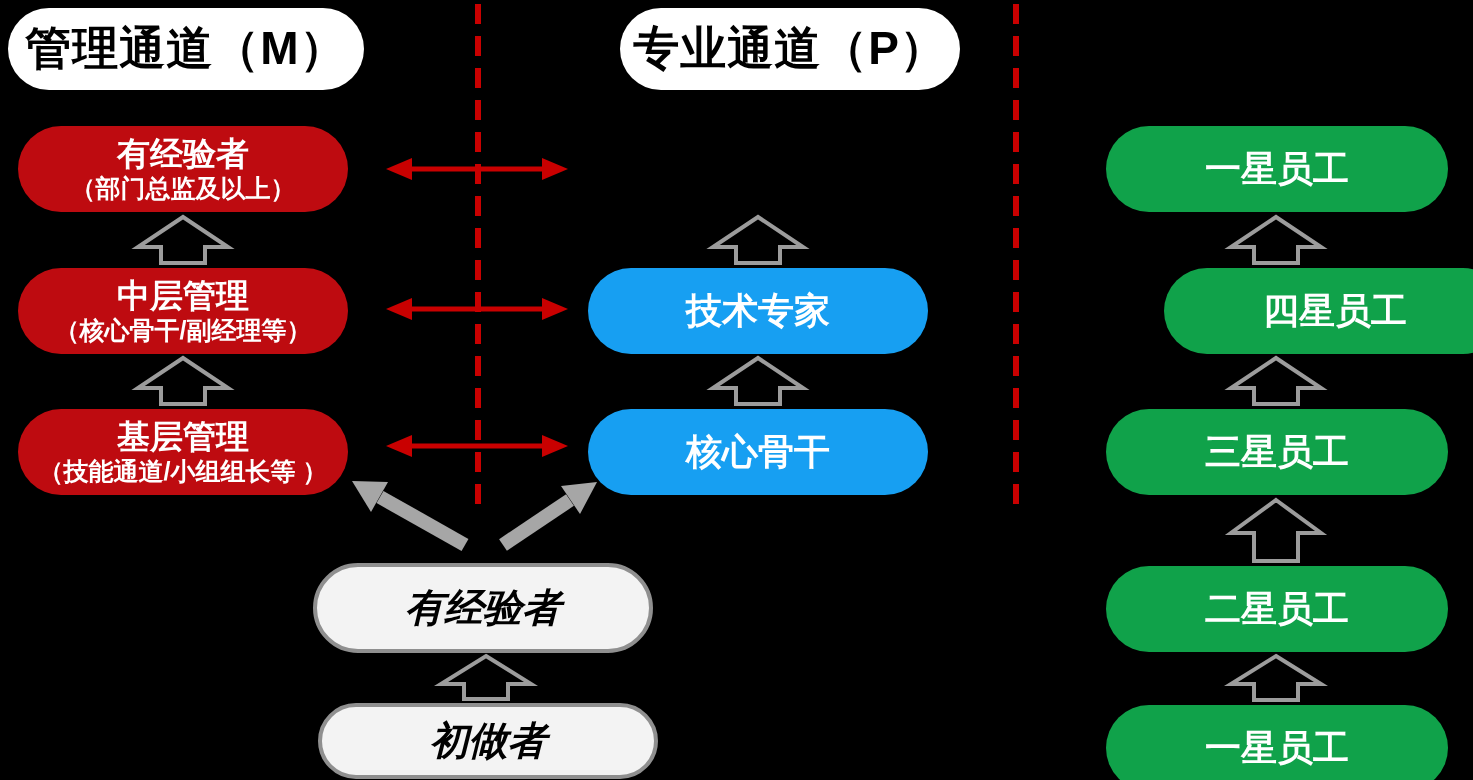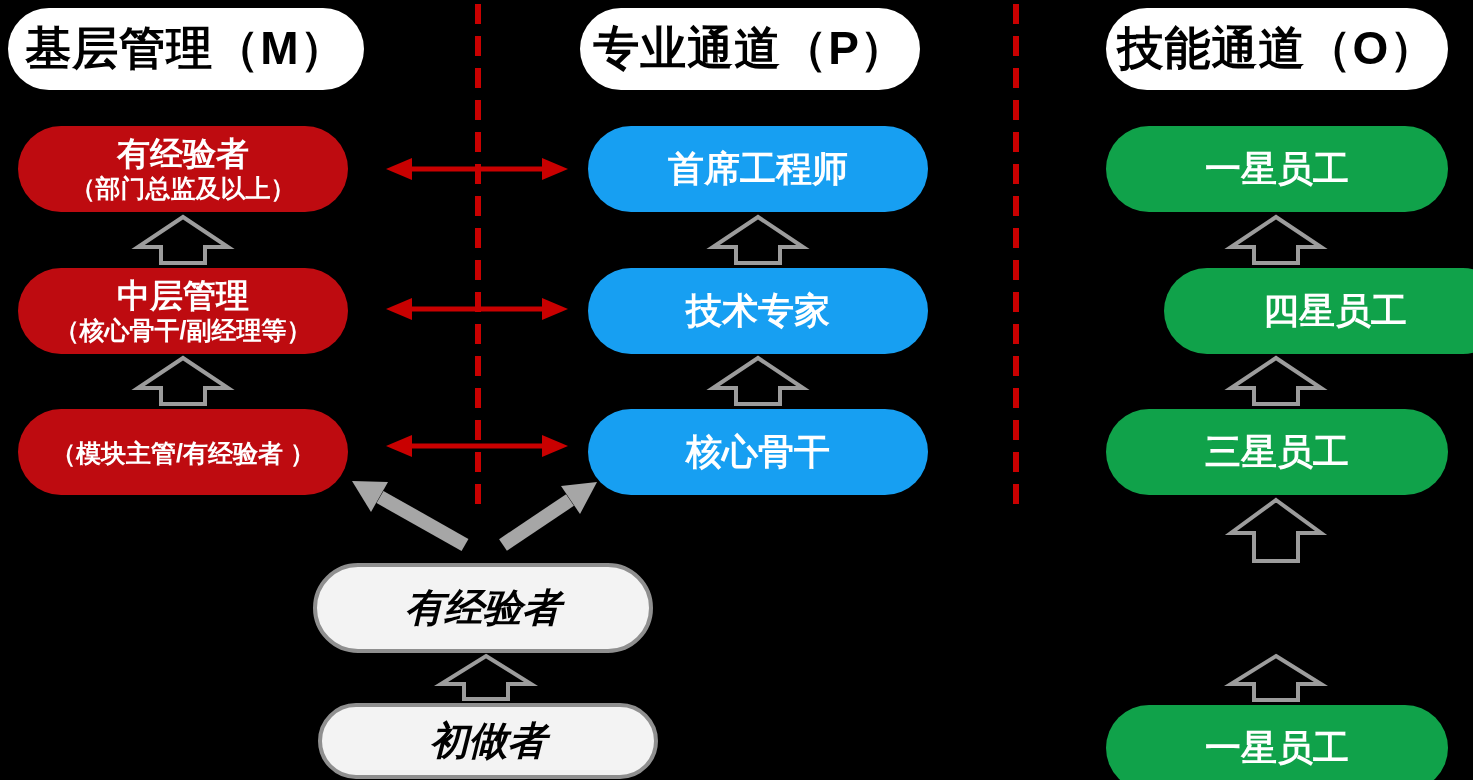--- a/index.html
+++ b/index.html
@@ -82,55 +82,55 @@
     <g>
       <line x1="465" y1="545" x2="380" y2="497" stroke="#A6A6A6" stroke-width="14"></line>
       <polygon points="352,481 388,482 371,512" fill="#A6A6A6"></polygon>
     </g>
     <g>
       <line x1="503" y1="545" x2="570" y2="500" stroke="#A6A6A6" stroke-width="14"></line>
       <polygon points="597,482 580,514 561,486" fill="#A6A6A6"></polygon>
     </g>
   </svg>
 
-  <div class="pill-header" style="left:8px;width:356px">基层管理（M）</div>
-  <div class="pill-header" style="left:580px;width:340px">专业通道（P）</div>
-  <div class="pill-header" style="left:1106px;width:342px">技能通道（O）</div>
+  <div class="pill-header" style="left:8px;width:356px">管理通道（M）</div>
+  <div class="pill-header" style="left:620px;width:340px">专业通道（P）</div>
 
   <div class="level-box" style="left: 18px; top: 126px; width: 330px; background-color: rgb(190, 11, 16);">
     <div class="box-title">有经验者</div>
     <div class="box-subtitle">（部门总监及以上）</div>
   </div>
   <div class="level-box" style="left: 18px; top: 268px; width: 330px; background-color: rgb(190, 11, 16);">
     <div class="box-title">中层管理</div>
     <div class="box-subtitle">（核心骨干/副经理等）</div>
   </div>
   <div class="level-box" style="left: 18px; top: 409px; width: 330px; background-color: rgb(190, 11, 16);">
-    <div class="box-subtitle">（模块主管/有经验者 ）</div>
+    <div class="box-title">基层管理</div>
+    <div class="box-subtitle">（技能通道/小组组长等 ）</div>
   </div>
 
-  <div class="level-box" style="left: 588px; top: 126px; width: 340px; background-color: rgb(23, 159, 242);">
-    <div class="box-title-single">首席工程师</div>
-  </div>
   <div class="level-box" style="left: 588px; top: 268px; width: 340px; background-color: rgb(23, 159, 242);">
     <div class="box-title-single">技术专家</div>
   </div>
   <div class="level-box" style="left: 588px; top: 409px; width: 340px; background-color: rgb(23, 159, 242); text-align: center;">
     <div class="box-title-single">核心骨干</div>
   </div>
 
   <div class="level-box" style="left: 1106px; top: 126px; width: 342px; background-color: rgb(16, 162, 74);">
     <div class="box-title-single">一星员工</div>
   </div>
   <div class="level-box" style="left: 1164px; top: 268px; width: 342px; background-color: rgb(16, 162, 74); justify-content: center;">
     <div class="box-title-single">四星员工</div>
   </div>
   <div class="level-box" style="left: 1106px; top: 409px; width: 342px; background-color: rgb(16, 162, 74);">
     <div class="box-title-single">三星员工</div>
   </div>
+  <div class="level-box" style="left: 1106px; top: 566px; width: 342px; background-color: rgb(16, 162, 74);">
+    <div class="box-title-single">二星员工</div>
+  </div>
   <div class="level-box" style="left: 1106px; top: 705px; width: 342px; background-color: rgb(16, 162, 74);">
     <div class="box-title-single">一星员工</div>
   </div>
 
   <div class="entry-box" style="left:313px;top:563px;width:340px;height:90px">有经验者</div>
   <div class="entry-box" style="left:318px;top:703px;width:340px;height:76px">初做者</div>
 
 </div>
 
 </body></html>

